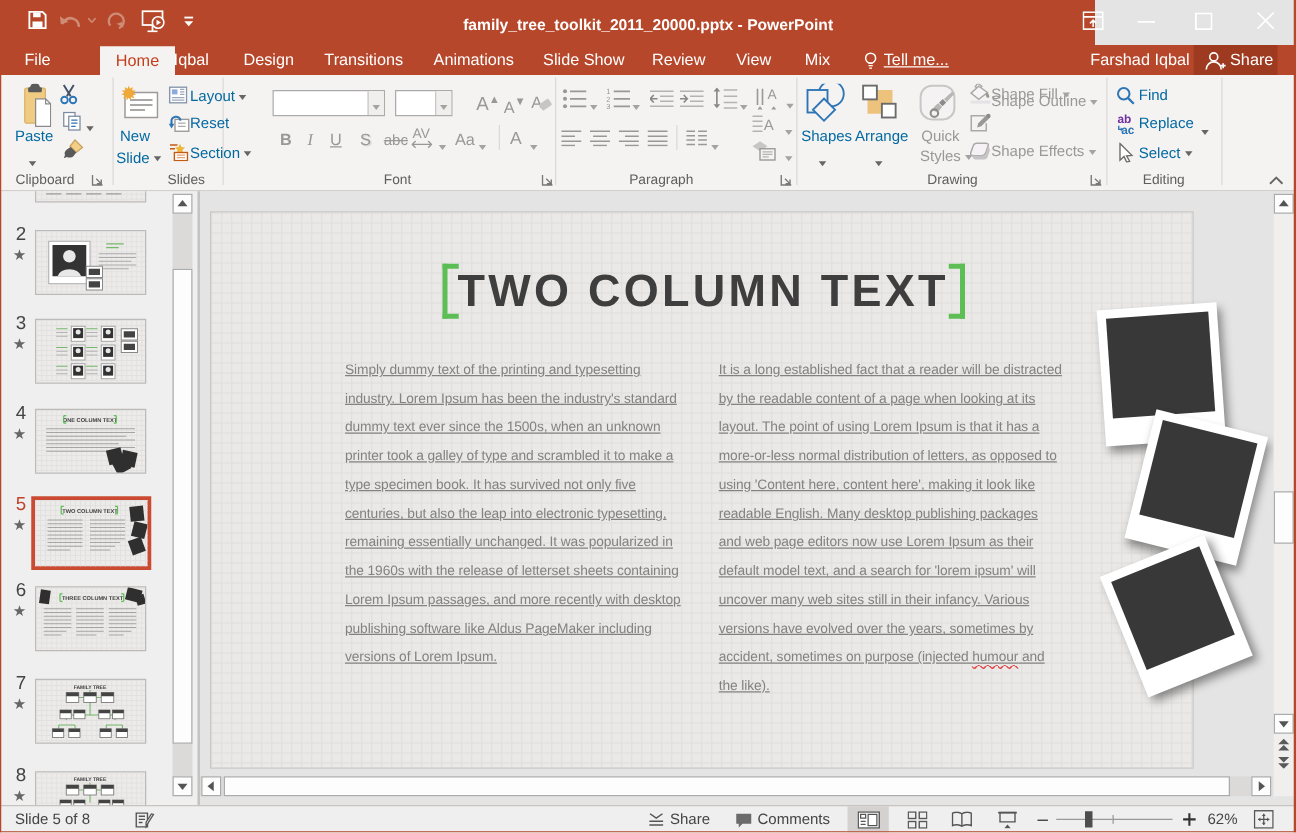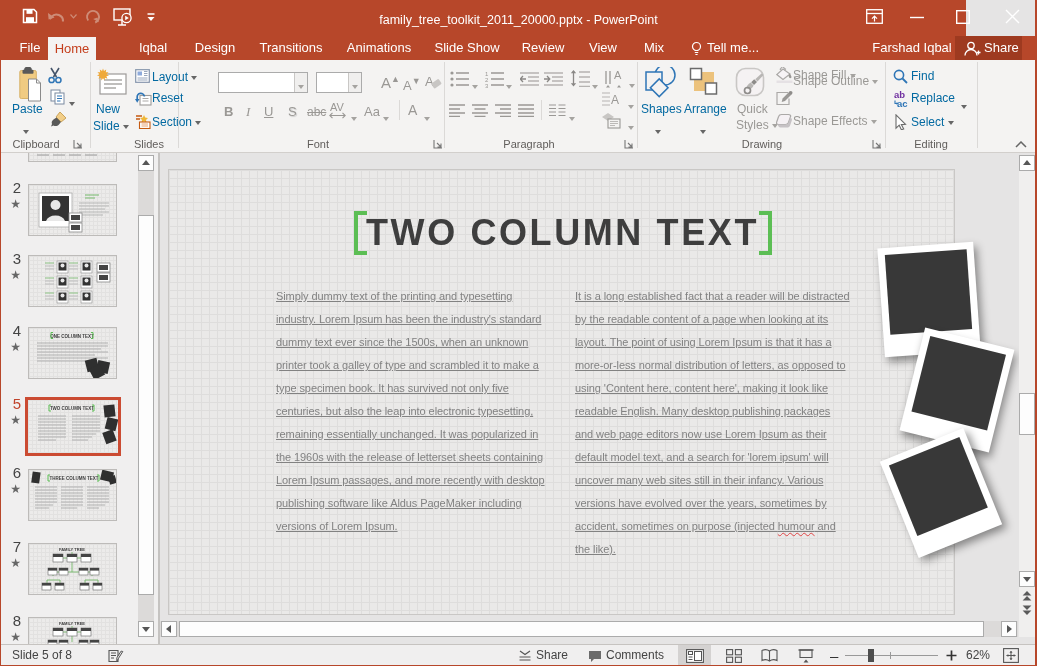--- a/index.html
+++ b/index.html
@@ -1,26 +1,26 @@
 <!DOCTYPE html>
 <html><head>
 <meta charset="utf-8">
 <style>
 * { margin:0; padding:0; box-sizing:border-box; }
 html,body { width:1037px; height:666px; overflow:hidden; font-family:"Liberation Sans", sans-serif; }
 #win { position:relative; width:1037px; height:666px; background:#E5E4E4; }
 .abs { position:absolute; }
 
 
-#titlebar { position:absolute; left:0; top:0; width:966px; height:36px; background:#B7472A; }
+#titlebar { position:absolute; left:0; top:0; width:876px; height:36px; background:#B7472A;font-weight:bold; }
 #titletext { position:absolute; top:13px; left:0; width:1037px; text-align:center; color:#fff; font-size:12.5px; }
 
 #tabrow { position:absolute; left:0; top:36px; width:1037px; height:24px; background:#B7472A; }
 .tab { position:absolute; top:0; height:24px; line-height:24px; color:#fff; font-size:13px; transform:translateX(-50%); white-space:nowrap; }
-#hometab { position:absolute; left:48px; top:1px; width:48px; height:23px; background:#F4F3F2; }
+#hometab { position:absolute; left:80px; top:1px; width:60px; height:23px; background:#F4F3F2; }
 #hometab span { display:block; text-align:center; line-height:23px; color:#C43E1C; font-size:13px; }
 
 
 #ribbon { position:absolute; left:0; top:60px; width:1037px; height:93px; background:#F4F3F2; border-bottom:1px solid #D2CFCC; }
 .gsep { position:absolute; top:2px; width:1px; height:86px; background:#DBD9D7; }
 .glabel { position:absolute; top:78px; font-size:11px; color:#605D5B; transform:translateX(-50%); white-space:nowrap; }
 .launch { position:absolute; width:10px; height:10px; }
 .rtext { position:absolute; font-size:12px; color:#0369a1; white-space:nowrap; }
 .rgray { color:#9A9895; }
 .dar { display:inline-block; width:0; height:0; border-left:3.5px solid transparent; border-right:3.5px solid transparent; border-top:4px solid #666; vertical-align:middle; }
@@ -115,21 +115,21 @@
       </div>
     <div class="tab" style="left:30px;">File</div>
     <div class="tab" style="left:153px;">Iqbal</div>
     <div class="tab" style="left:215px;">Design</div>
     <div class="tab" style="left:291px;">Transitions</div>
     <div class="tab" style="left:379px;">Animations</div>
     <div class="tab" style="left:467px;">Slide Show</div>
     <div class="tab" style="left:543px;">Review</div>
     <div class="tab" style="left:603px;">View</div>
     <div class="tab" style="left:654px;">Mix</div>
-    <div class="tab" style="left:733px;">Tell me...</div>
+    <div class="tab" style="left:733px;text-decoration:underline;">Tell me...</div>
     <svg class="abs" style="left:690px; top:5px;" width="13" height="15" viewBox="0 0 13 15">
       <circle cx="6.5" cy="5.5" r="4" fill="none" stroke="#fff" stroke-width="1.2"></circle>
       <path d="M4.8 9.5 h3.4 M4.8 11.5 h3.4 M5.4 13.5 h2.2" stroke="#fff" stroke-width="1.1"></path>
     </svg>
     <div class="tab" style="left:912px;">Farshad Iqbal</div>
     <div style="position:absolute; left:955px; top:0; width:67px; height:24px; background:#9E3A20;">
       <svg class="abs" style="left:8px; top:4px;" width="18" height="17" viewBox="0 0 18 17">
         <circle cx="8" cy="5.5" r="3.2" fill="none" stroke="#fff" stroke-width="1.3"></circle>
         <path d="M2 15.5 a6 6 0 0 1 12 0" fill="none" stroke="#fff" stroke-width="1.3"></path>
         <path d="M13.5 12.5 h4 M15.5 10.5 v4" stroke="#fff" stroke-width="1.3"></path>

